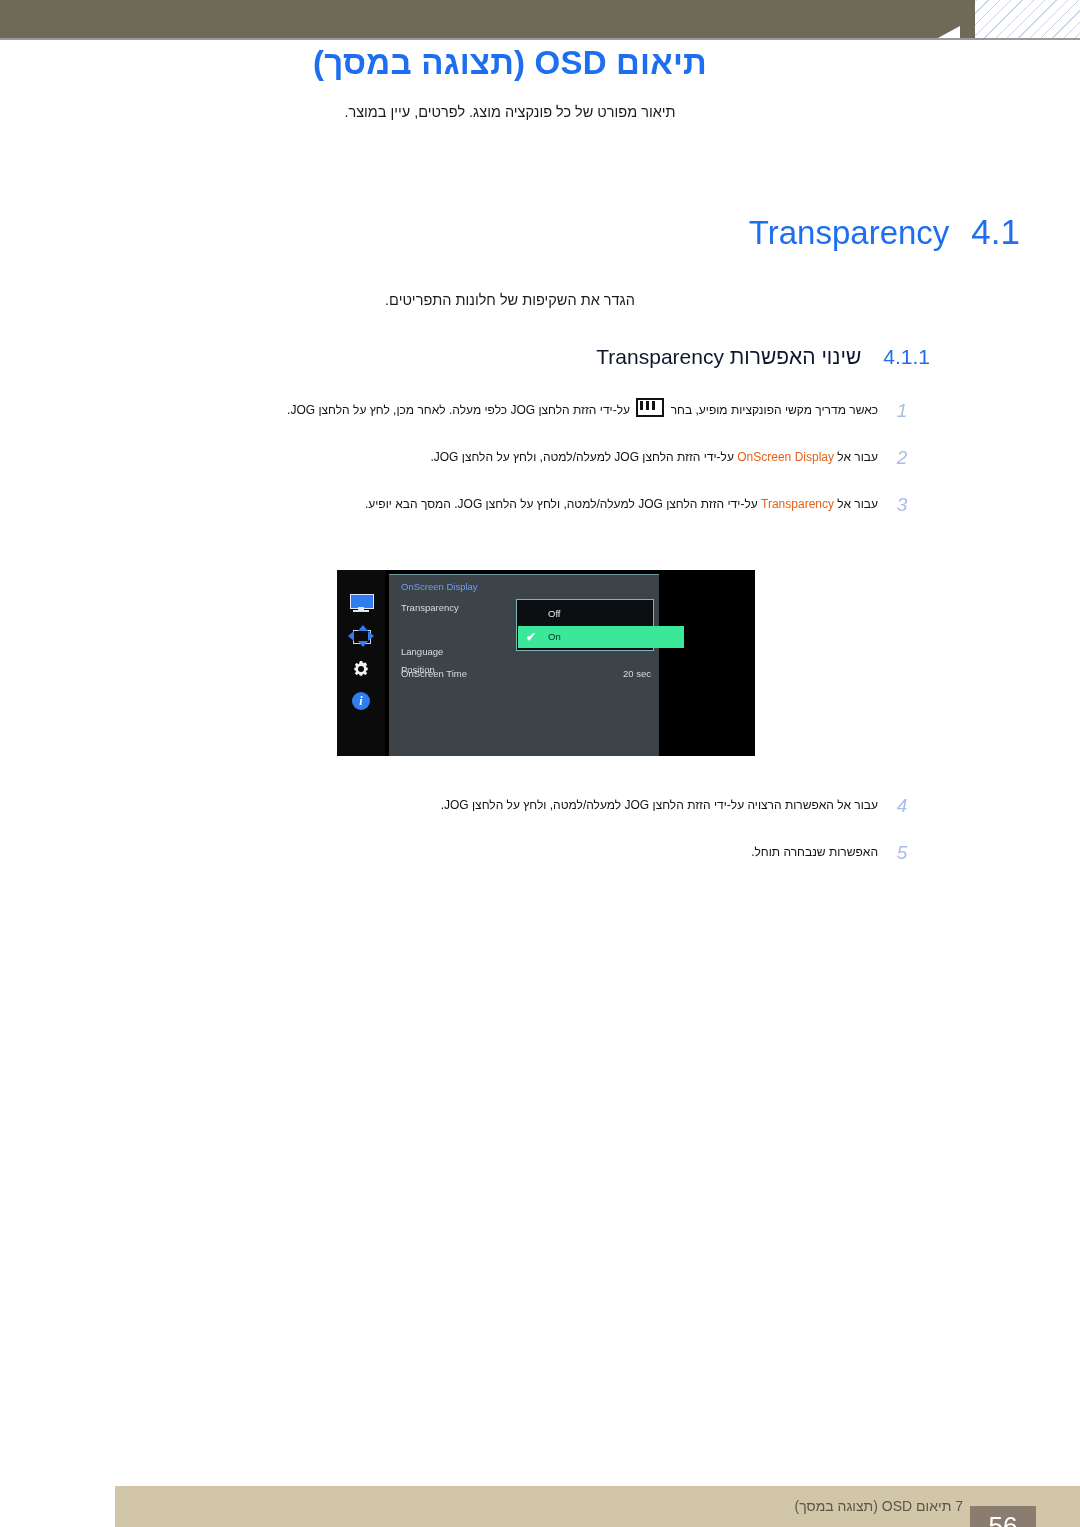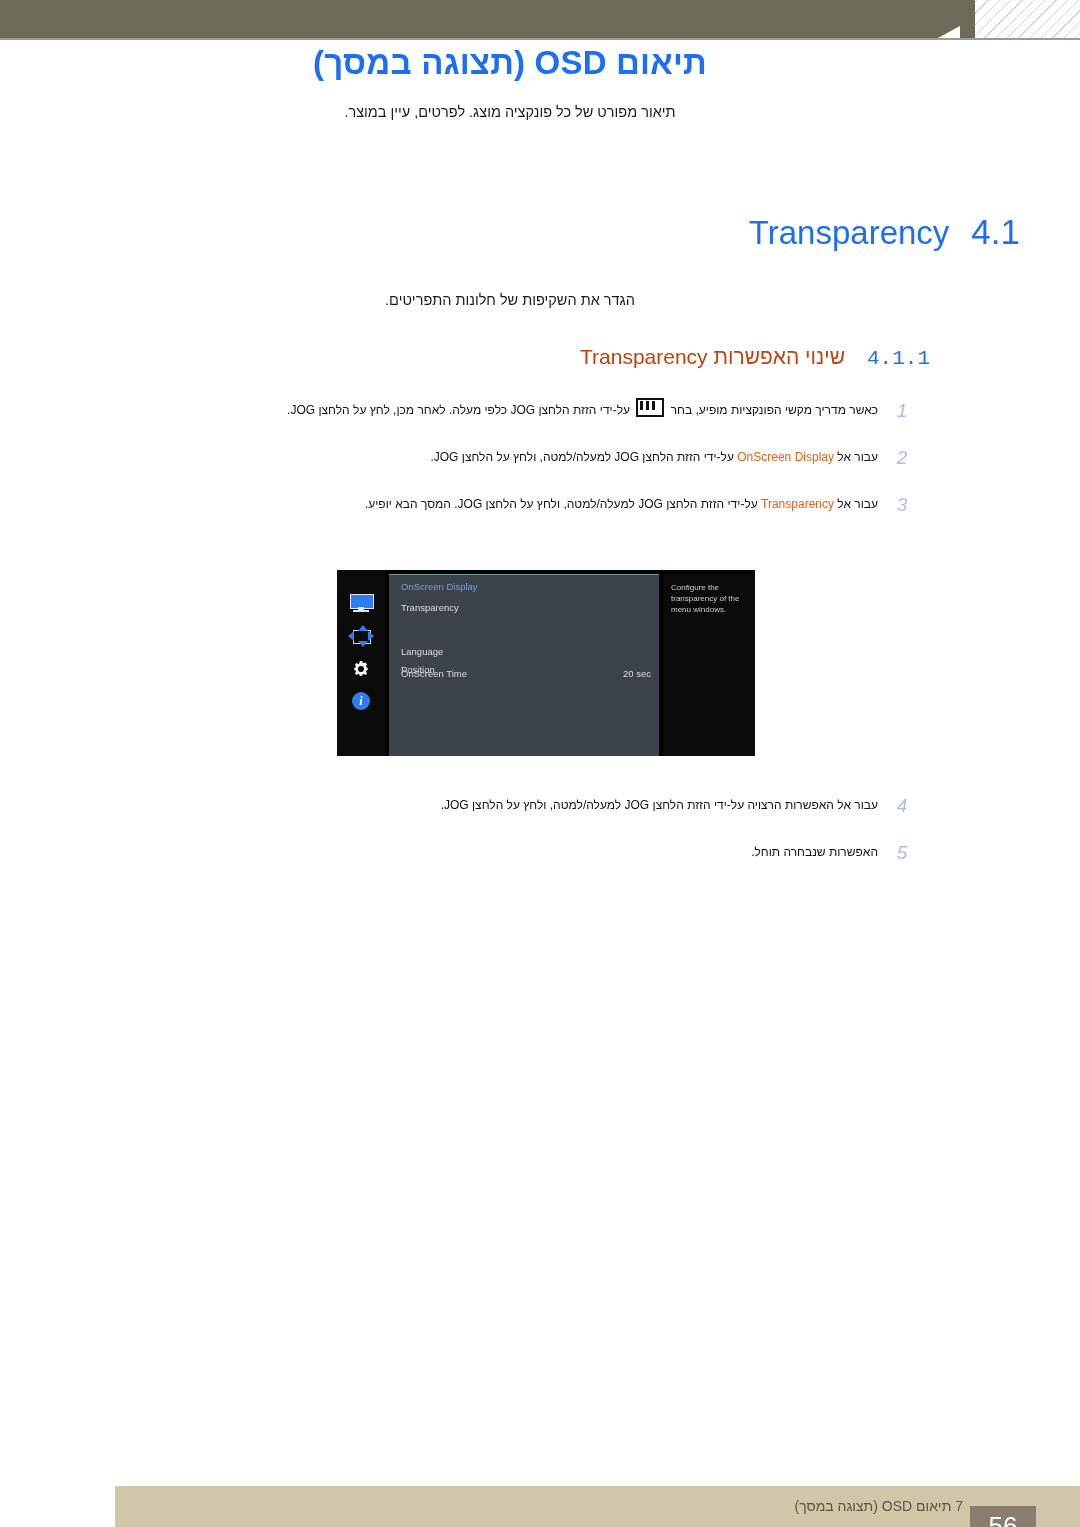--- a/index.html
+++ b/index.html
@@ -124,25 +124,24 @@
     right: 150px;
     display: flex;
     flex-direction: row;
     align-items: baseline;
     gap: 22px;
     direction: rtl;
   }
   .subsection-num {
     font-size: 21px;
     color: #1e6ef0;
-    font-family: Liberation Mono, monospace;
   }
   .subsection-title {
     font-size: 21px;
-    color: #c2410c;
+    color: #0f172a;
     direction: rtl;
   }
 
   
   .steps {
     position: absolute;
     right: 160px;
     width: 745px;
     direction: rtl;
   }
@@ -479,23 +478,28 @@
 
   <div class="osd-main">
     <div class="osd-menu-title">OnScreen Display</div>
 
     <div class="osd-item osd-item-1">Transparency</div>
     <div class="osd-item osd-item-2">Position</div>
     <div class="osd-item osd-item-3">Language</div>
     <div class="osd-item osd-item-4">OnScreen Time</div>
     <div class="osd-item-val">20 sec</div>
 
-  </div>
-
-  <div class="osd-help">Configure the transparency of the menu windows.</div>
+    <div class="osd-popup">
+      <div class="osd-opt osd-opt-off">Off</div>
+      <div class="osd-opt osd-opt-on">
+        <span class="osd-check">✔</span><span>On</span>
+      </div>
+    </div>
+  </div>
+
 </div>
 
 <div class="steps steps-bottom">
 
   <div class="step">
     <div class="step-num">4</div>
     <div class="step-text">עבור אל האפשרות הרצויה על-ידי הזזת הלחצן JOG למעלה/למטה, ולחץ על הלחצן JOG.</div>
   </div>
 
   <div class="step">

